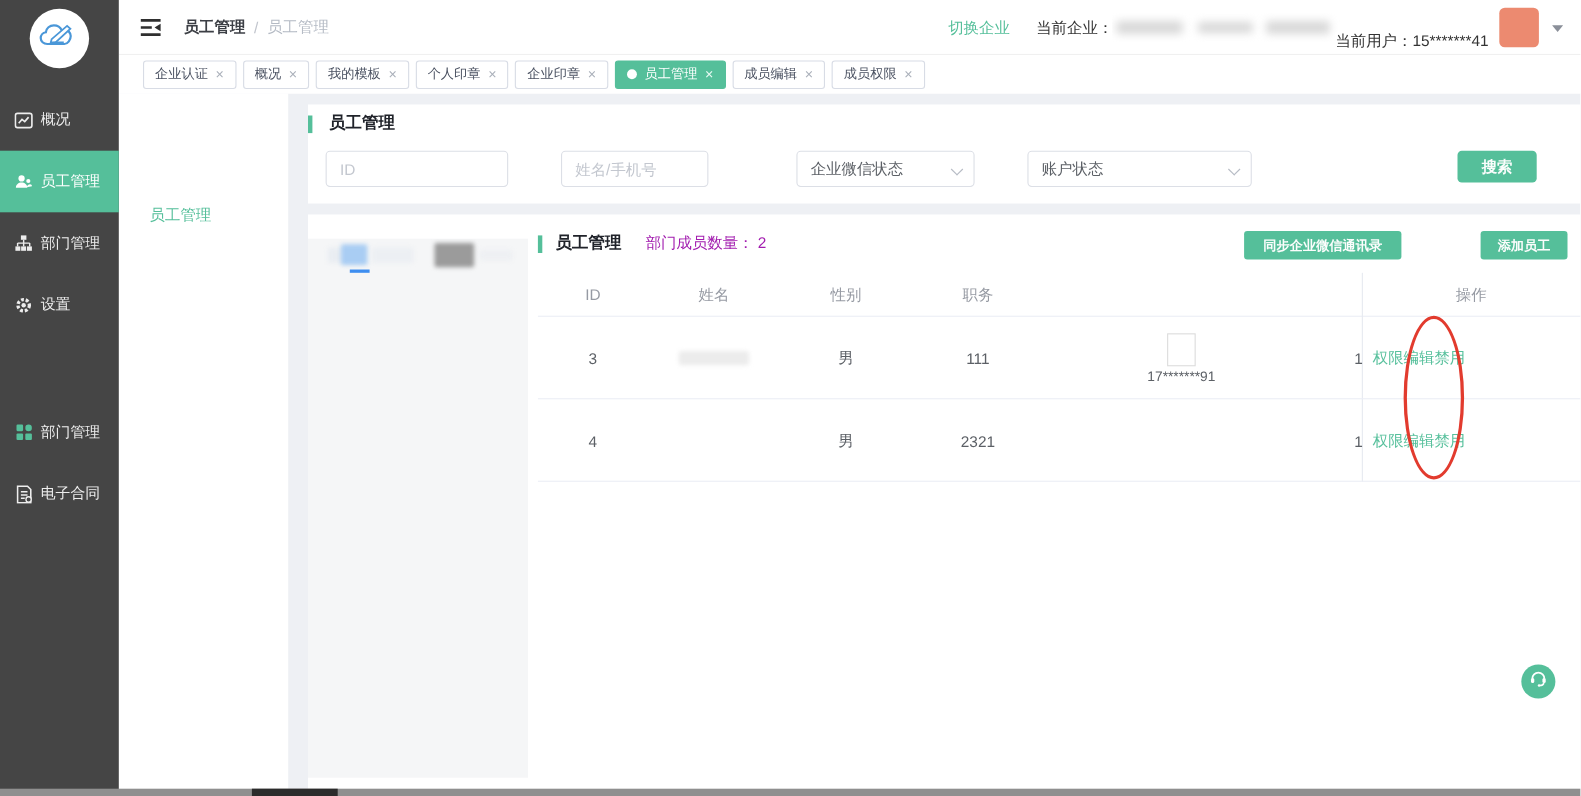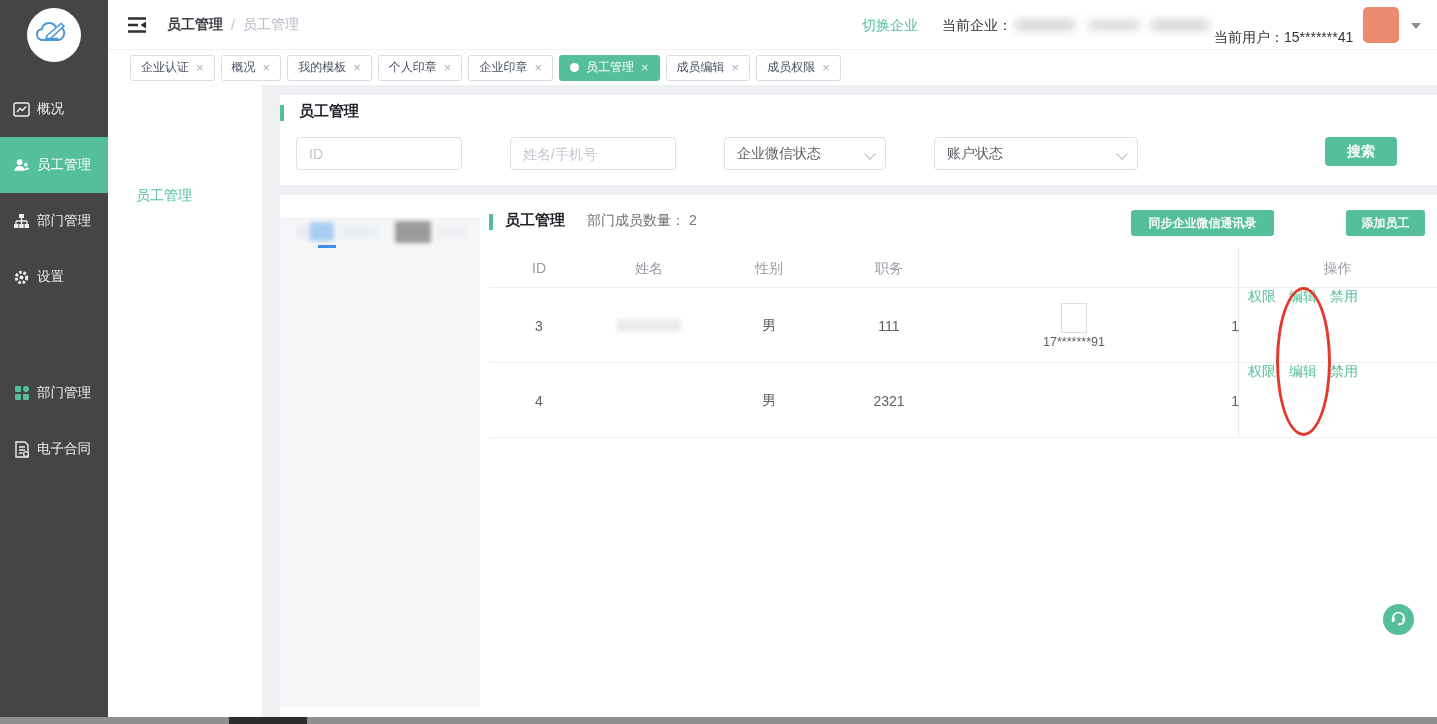--- a/index.html
+++ b/index.html
@@ -58,38 +58,38 @@
   .sel { position:absolute; top:42px; height:33px; border:1px solid #dcdfe6; border-radius:4px; background:#fff; display:flex; align-items:center; padding:0 12px; font-size:14px; color:#5c6066; cursor:pointer; }
   .sel .chev { position:absolute; right:11px; top:12px; width:8px; height:8px; border-right:1.5px solid #b7bcc5; border-bottom:1.5px solid #b7bcc5; transform:rotate(45deg); }
   .btn { display:flex; align-items:center; justify-content:center; background:#55bf9a; color:#fbfdfc; border:none; border-radius:4px; cursor:pointer; font-family:inherit;font-weight:bold; }
   .search-btn { position:absolute; left:1045px; top:42px; width:72px; height:29px; font-size:14px; }
 
   
   .tree-panel { position:absolute; left:0; top:22px; width:200px; height:490px; background:#f5f6f7; overflow:hidden; }
   .blob { position:absolute; filter:blur(2px); border-radius:2px; }
   .sync-btn { position:absolute; left:851px; top:15px; width:143px; height:26px; font-size:12px; border-radius:3px; }
   .add-btn  { position:absolute; left:1038px; top:15px; width:79px; height:26px; font-size:12px; border-radius:3px;margin-left:28px; }
-  .countw { position:absolute; left:307px; top:17px; font-size:14px; color:#737373; }
+  .countw { position:absolute; left:307px; top:17px; font-size:14px; color:#a21caf; }
 
   .thead { position:absolute; left:209px; right:0; top:53px; height:40px; border-bottom:1px solid #ebeef5; }
   .thead span { position:absolute; top:0; line-height:40px; text-align:center; font-size:14px; color:#969aa3; }
   .trow { position:absolute; left:209px; right:0; height:75px; border-bottom:1px solid #ebeef5; }
   .trow .cell { position:absolute; top:0; height:75px; display:flex; align-items:center; justify-content:center; font-size:14px; color:#5c6066; }
   .col-id { left:0; width:100px; }
   .col-name { left:100px; width:120px; }
   .col-gender { left:220px; width:120px; }
   .col-pos { left:340px; width:120px; }
   .col-member { left:460px; width:250px; }
   .vdiv { position:absolute; left:958px; top:53px; width:1px; height:190px; background:#e6e9f0; }
   .member-cell { flex-direction:column; justify-content:center; }
   .tbl-avatar { width:26px; height:30px; background:#fff; border:1px solid #dcdcdc; padding:2px; margin-bottom:2px; }
   .tbl-avatar .inner { position:relative; width:100%; height:100%; background:#ea8268; overflow:hidden; }
   .phone { font-size:12.5px; color:#5c6066; }
   .dept-count { position:absolute; left:730px; width:20px; top:0; height:75px; display:flex; align-items:center; justify-content:flex-end; font-size:14px; color:#5c6066; }
-  .actions { position:absolute; left:759px; top:0; height:75px; display:flex; gap:13px; }
+  .actions { position:absolute; left:759px; top:0; height:75px; display:flex; align-items:center; }
   .actions a { font-size:14px; color:#57c09c; text-decoration:none; cursor:pointer; white-space:nowrap; }
   .name-blur { width:64px; height:13px; background:#ececec; filter:blur(2px); border-radius:3px; }
 
   
   .red-ellipse { position:absolute; left:1276px; top:287px; width:55px; height:149px; border:3px solid #e23b2e; border-radius:50%; z-index:40; pointer-events:none; }
 
   
   .help-fab { position:absolute; left:1383px; top:604px; width:31px; height:31px; border-radius:50%; background:#55bf9a; display:flex; align-items:center; justify-content:center; cursor:pointer; z-index:45; }
 
   
@@ -245,21 +245,21 @@
 
   <div class="bodybg"></div>
   <div class="subside">
     <span class="subside-item">员工管理</span>
   </div>
 
   <section class="card card1">
     <span class="sec-bar" style="left:0;top:10px"></span>
     <span class="sec-title" style="left:19px;top:7px">员工管理</span>
     <input class="txt-input" style="left: 16px; width: 166px;" placeholder="ID">
-    <input class="txt-input" style="left: 230px; width: 166px;" placeholder="姓名/手机号">
+    <input class="txt-input" style="left: 230px; width: 134px;" placeholder="姓名/手机号">
     <div class="sel" style="left:444px;width:162px">
       <span>企业微信状态</span>
       <span class="chev"></span>
     </div>
     <div class="sel" style="left:654px;width:204px">
       <span>账户状态</span>
       <span class="chev"></span>
     </div>
     <button class="btn search-btn">搜索</button>
   </section>

